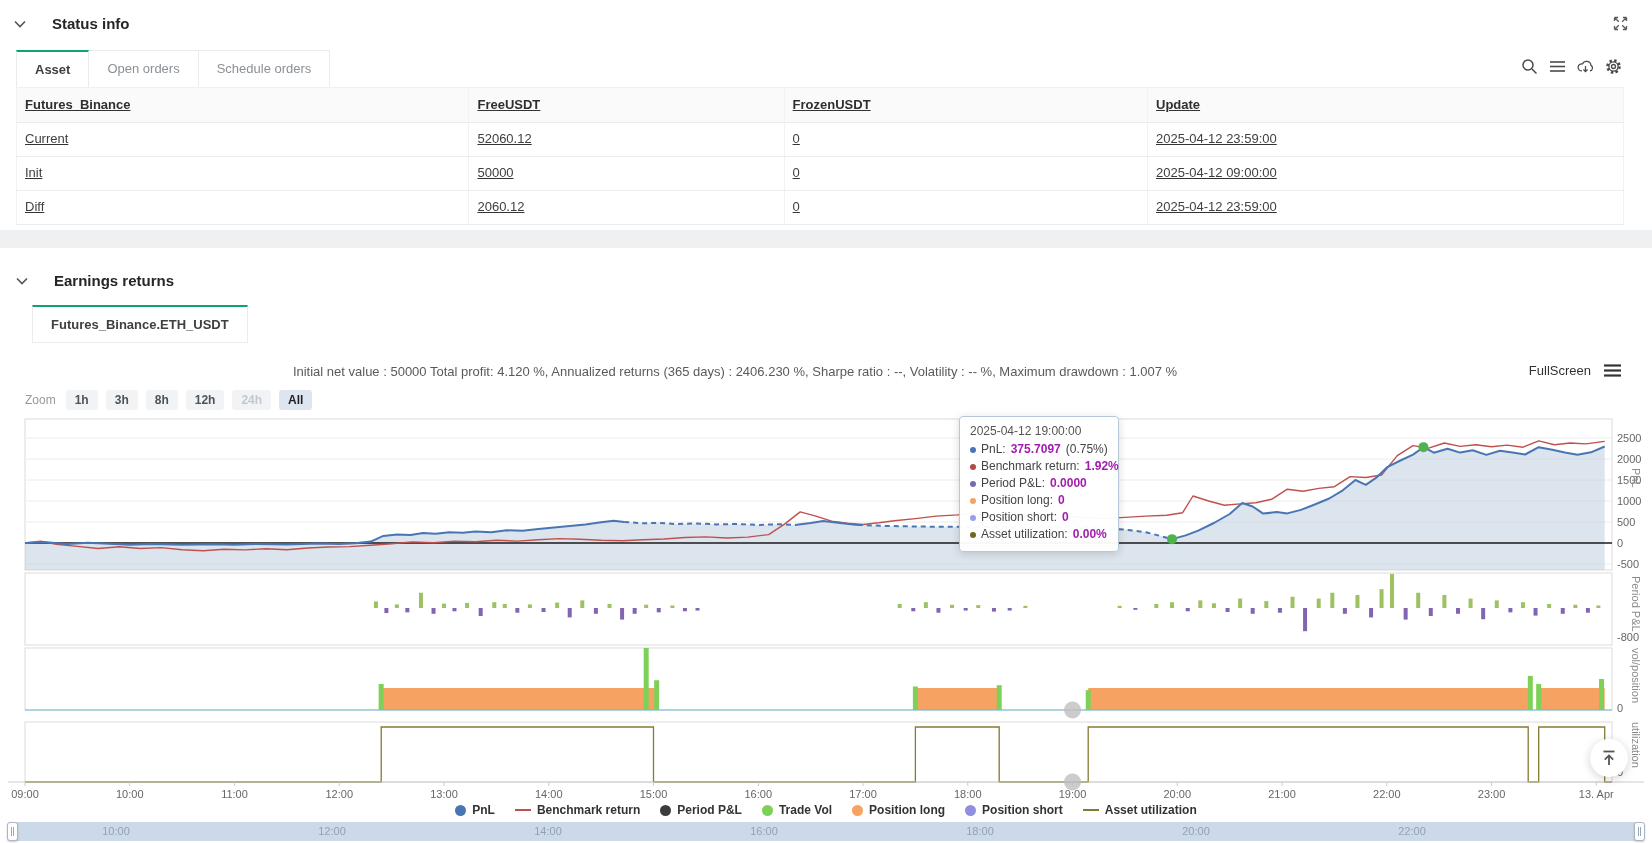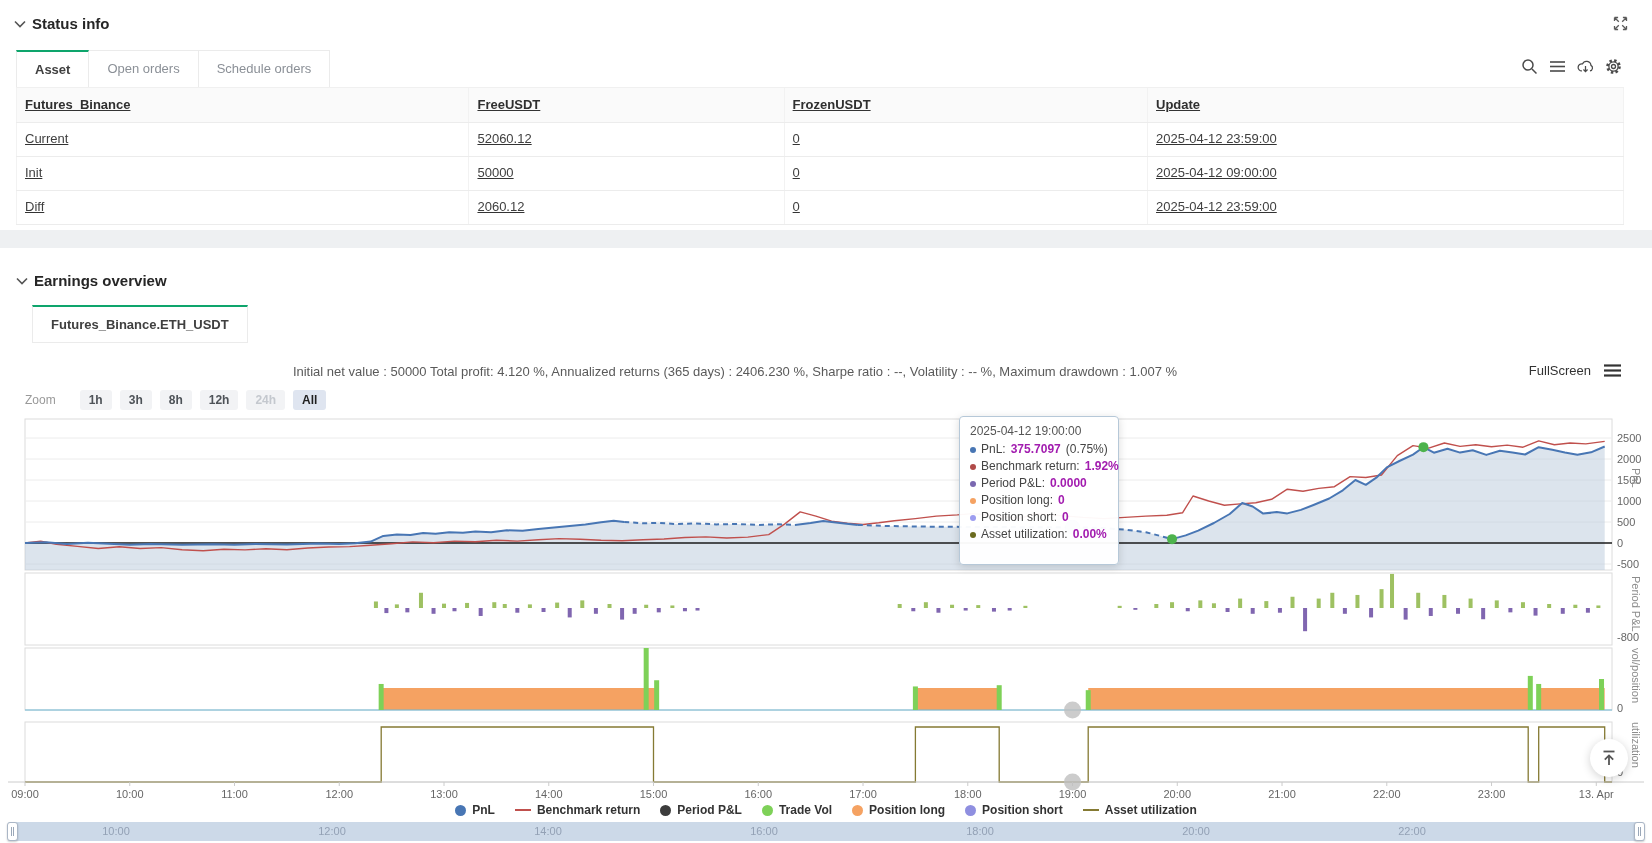--- a/index.html
+++ b/index.html
@@ -6,21 +6,21 @@
   html,body { margin:0; padding:0; background:#fff; }
   #app {
     position:relative; width:1652px; height:843px; overflow:hidden;
     font-family:"Liberation Sans", sans-serif; background:#fff; color:#333;
   }
   .card { position:absolute; left:0; right:0; background:#fff; }
   #status-card { top:0; height:230px; }
   #section-gap { position:absolute; top:230px; height:18px; left:0; right:0; background:#eef0f2; }
   #earnings-card { top:248px; bottom:0; }
 
-  .section-header { position:absolute; display:flex; align-items:center; gap:6px; }
+  .section-header { position:absolute; display:flex; align-items:center; gap:26px; }
   .section-title { font-size:15px; font-weight:bold; color:#262626; }
   .chev { display:inline-flex; align-items:center; cursor:pointer; }
 
   
   .tabs { position:absolute; display:flex; }
   .tab {
     height:38px; line-height:35px; padding:0 18px; font-size:13px; color:#8b9097;
     background:#fff; border:1px solid #ebebeb; border-left:none; cursor:pointer; white-space:nowrap;
   }
   .tab:first-child { border-left:1px solid #ebebeb; }
@@ -43,33 +43,33 @@
   
   #earnings-header { top:24px; left:16px; }
   #earnings-tabs { top:57px; left:16px;padding-left:16px; }
 
   #summary-line { position:absolute; top:116px; left:25px; width:1420px; text-align:center;
     font-size:13px; color:#5a5a5a; }
   #fullscreen-box { position:absolute; top:115px; right:30px; display:flex; gap:12px; align-items:center;
     font-size:13px; color:#333; cursor:pointer; }
 
   #zoom-row { position:absolute; top:142px; left:25px; display:flex; gap:8px; align-items:center; font-size:12px; }
-  #zoom-row .zoom-label { color:#999; margin-right:16px; }
+  #zoom-row .zoom-label { color:#999; margin-right:2px; }
   .zoom-btn { padding:3px 9px; border-radius:3px; background:#f2f3f5; color:#4e5358; font-weight:bold; cursor:pointer; }
   .zoom-btn.disabled { color:#c4c8ce; cursor:default; }
   .zoom-btn.active { background:#dfe5f0; color:#1f1f1f; }
 
   #chart-svg { position:absolute; left:0; top:165px; }
 
   
   .axis-name { position:absolute; left:1630px; writing-mode:vertical-rl; font-size:11px; color:#8c8c8c;
     overflow:hidden; white-space:nowrap; }
 
   
-  #tooltip { position:absolute; left:959px; top:168px; width:160px; padding:7px 10px 21px;
+  #tooltip { position:absolute; left:959px; top:168px; width:160px; padding:7px 10px 8px;
     background:rgba(255,255,255,.96); border:1px solid #b6c8d8; border-radius:4px;
     box-shadow:0 2px 8px rgba(0,0,0,.15); font-size:12px; color:#444; z-index:5; }
   #tooltip .tt-title { color:#555; margin-bottom:3px; }
   .tt-row { display:flex; align-items:center; gap:5px; line-height:17px; white-space:nowrap; }
   .tt-row .dot { width:6px; height:6px; border-radius:50%; flex:0 0 auto; }
   .tt-row b { color:#a21caf; }
 
   
   #legend { position:absolute; left:0; right:0; top:555px; display:flex; justify-content:center;
     gap:20px; align-items:center; font-size:12px; font-weight:bold; color:#333; }
@@ -181,21 +181,21 @@
 
   <div id="section-gap"></div>
 
   <div class="card" id="earnings-card">
     <div class="section-header" id="earnings-header">
       <span class="chev">
         <svg width="12" height="8" viewBox="0 0 12 8">
             <polyline points="1,1.5 6,6.5 11,1.5" fill="none" stroke="#555" stroke-width="1.6"></polyline>
           </svg>
       </span>
-      <span class="section-title">Earnings overview</span>
+      <span class="section-title">Earnings returns</span>
     </div>
 
     <div class="tabs" id="earnings-tabs">
       <div class="tab active">Futures_Binance.ETH_USDT</div>
     </div>
 
     <div id="summary-line">Initial net value : 50000 Total profit: 4.120 %, Annualized returns (365 days) : 2406.230 %, Sharpe ratio : --, Volatility : -- %, Maximum drawdown : 1.007 %</div>
 
     <div id="fullscreen-box">
       <span>FullScreen</span>

